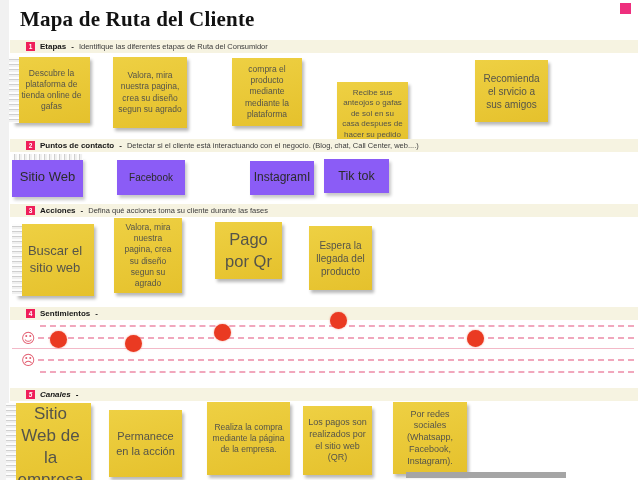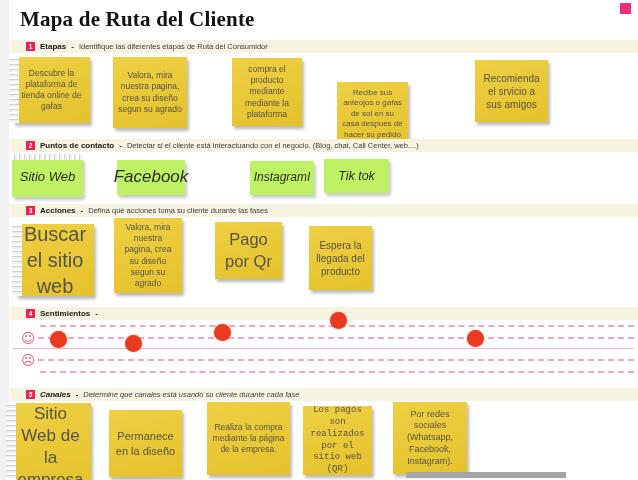--- a/index.html
+++ b/index.html
@@ -15,21 +15,21 @@
   .band .num{width:9px;height:9px;background:#ef1f5a;color:#fff;font-size:6.5px;font-weight:700;
              display:flex;align-items:center;justify-content:center;flex:0 0 auto;}
   .band .lbl{font-weight:700;font-size:8px;color:#161616;white-space:nowrap;}
   .band .sep{font-weight:700;font-size:8px;color:#161616;}
   .band .desc{font-size:7.5px;color:#3b3b3b;white-space:nowrap;}
 
   .note{position:absolute;display:flex;align-items:center;justify-content:center;text-align:center;
         padding:3px 5px;box-sizing:border-box;line-height:1.3;color:#55544a;
         background:linear-gradient(165deg,#eed043 0%,#e5c12c 100%);
         box-shadow:2px 3px 3px rgba(0,0,0,.28);}
-  .note.teal{background:#bef264;color:#2b2b2b;box-shadow:2px 3px 3px rgba(0,0,0,.22);font-style:italic;}
+  .note.teal{background:#8b5cf6;color:#2b2b2b;box-shadow:2px 3px 3px rgba(0,0,0,.22);}
   .perf::before{content:"";position:absolute;left:-4px;top:0;bottom:0;width:10px;
         background:repeating-linear-gradient(180deg,#fdfdfd 0 2px,#cfcfcf 2px 3px,#f0f0f0 3px 5px);}
   .perf-top::before{content:"";position:absolute;left:0;right:0;top:-4px;height:6px;
         background:repeating-linear-gradient(90deg,#fdfdfd 0 2px,#cfcfcf 2px 3px,#f0f0f0 3px 5px);}
 
   .dashline{position:absolute;border-top:2px dashed #f1a7bc;height:0;}
   .solidline{position:absolute;border-top:1.5px solid #f3b9c8;height:0;}
   .face{position:absolute;font-size:14px;line-height:14px;color:#e35f72;
         font-family:"DejaVu Sans",sans-serif;}
   .dot{position:absolute;width:17px;height:17px;border-radius:50%;background:#ea3a22;
@@ -58,32 +58,32 @@
   <div class="note" style="left:437px;top:60px;width:73px;height:62px;font-size:10px;margin-left:38px;">Recomienda el srvicio a sus amigos</div>
 
   <div class="band" style="top:139px;">
     <span class="num">2</span>
     <span class="lbl">Puntos de contacto</span>
     <span class="sep">-</span>
     <span class="desc">Detectar si el cliente está interactuando con el negocio. (Blog, chat, Call Center, web....)</span>
   </div>
 
   <div class="note teal perf-top" style="left:12px;top:158px;width:71px;height:39px;font-size:13px;">Sitio Web</div>
-  <div class="note teal" style="left:117px;top:160px;width:68px;height:35px;font-size:17px;">Facebook</div>
+  <div class="note teal" style="left:117px;top:160px;width:68px;height:35px;font-size:10px;">Facebook</div>
   <div class="note teal" style="left:223px;top:161px;width:64px;height:34px;font-size:12px;margin-left:27px;">InstagramI</div>
   <div class="note teal" style="left:324px;top:159px;width:65px;height:34px;font-size:12.5px;">Tik tok</div>
 
   <div class="band" style="top:204px;">
     <span class="num">3</span>
     <span class="lbl">Acciones</span>
     <span class="sep">-</span>
     <span class="desc">Defina qué acciones toma su cliente durante las fases</span>
   </div>
 
-  <div class="note perf" style="left:16px;top:224px;width:78px;height:72px;font-size:20px;">Buscar el sitio web</div>
+  <div class="note perf" style="left:16px;top:224px;width:78px;height:72px;font-size:13px;">Buscar el sitio web</div>
   <div class="note" style="left:114px;top:218px;width:68px;height:75px;font-size:8.5px;">Valora, mira nuestra pagina, crea su diseño segun su agrado</div>
   <div class="note" style="left:215px;top:222px;width:67px;height:57px;font-size:16.5px;">Pago por Qr</div>
   <div class="note" style="left:309px;top:226px;width:63px;height:64px;font-size:10px;">Espera la llegada del producto</div>
 
   <div class="band" style="top:307px;">
     <span class="num">4</span>
     <span class="lbl">Sentimientos</span>
     <span class="sep">-</span>
   </div>
 
@@ -99,23 +99,22 @@
       <div class="dot" style="left: 124.5px; top: 334.5px;"></div>
       <div class="dot" style="left: 213.5px; top: 323.5px;"></div>
       <div class="dot" style="left: 329.5px; top: 311.5px;"></div>
       <div class="dot" style="left: 466.5px; top: 329.5px;"></div>
     </div>
 
   <div class="band" style="top:388px;font-style:italic;">
     <span class="num">5</span>
     <span class="lbl">Canales</span>
     <span class="sep">-</span>
-    <span class="desc">Determine que canales está usando su cliente durante cada fase</span>
   </div>
 
   <div class="note perf" style="left:10px;top:403px;width:81px;height:88px;font-size:17px;">Sitio Web de la empresa</div>
-  <div class="note" style="left:109px;top:410px;width:73px;height:67px;font-size:11px;">Permanece en la diseño</div>
+  <div class="note" style="left:109px;top:410px;width:73px;height:67px;font-size:11px;">Permanece en la acción</div>
   <div class="note" style="left:207px;top:402px;width:83px;height:73px;font-size:8.5px;">Realiza la compra mediante la página de la empresa.</div>
-  <div class="note" style="left:303px;top:406px;width:69px;height:69px;font-size:9px;font-family:Liberation Mono, monospace;">Los pagos son realizados por el sitio web (QR)</div>
+  <div class="note" style="left:303px;top:406px;width:69px;height:69px;font-size:9px;">Los pagos son realizados por el sitio web (QR)</div>
   <div class="note" style="left:393px;top:402px;width:74px;height:72px;font-size:9px;">Por redes sociales (Whatsapp, Facebook, Instagram).</div>
 
   <div class="hscroll"></div>
 </div>
 
 </body></html>

